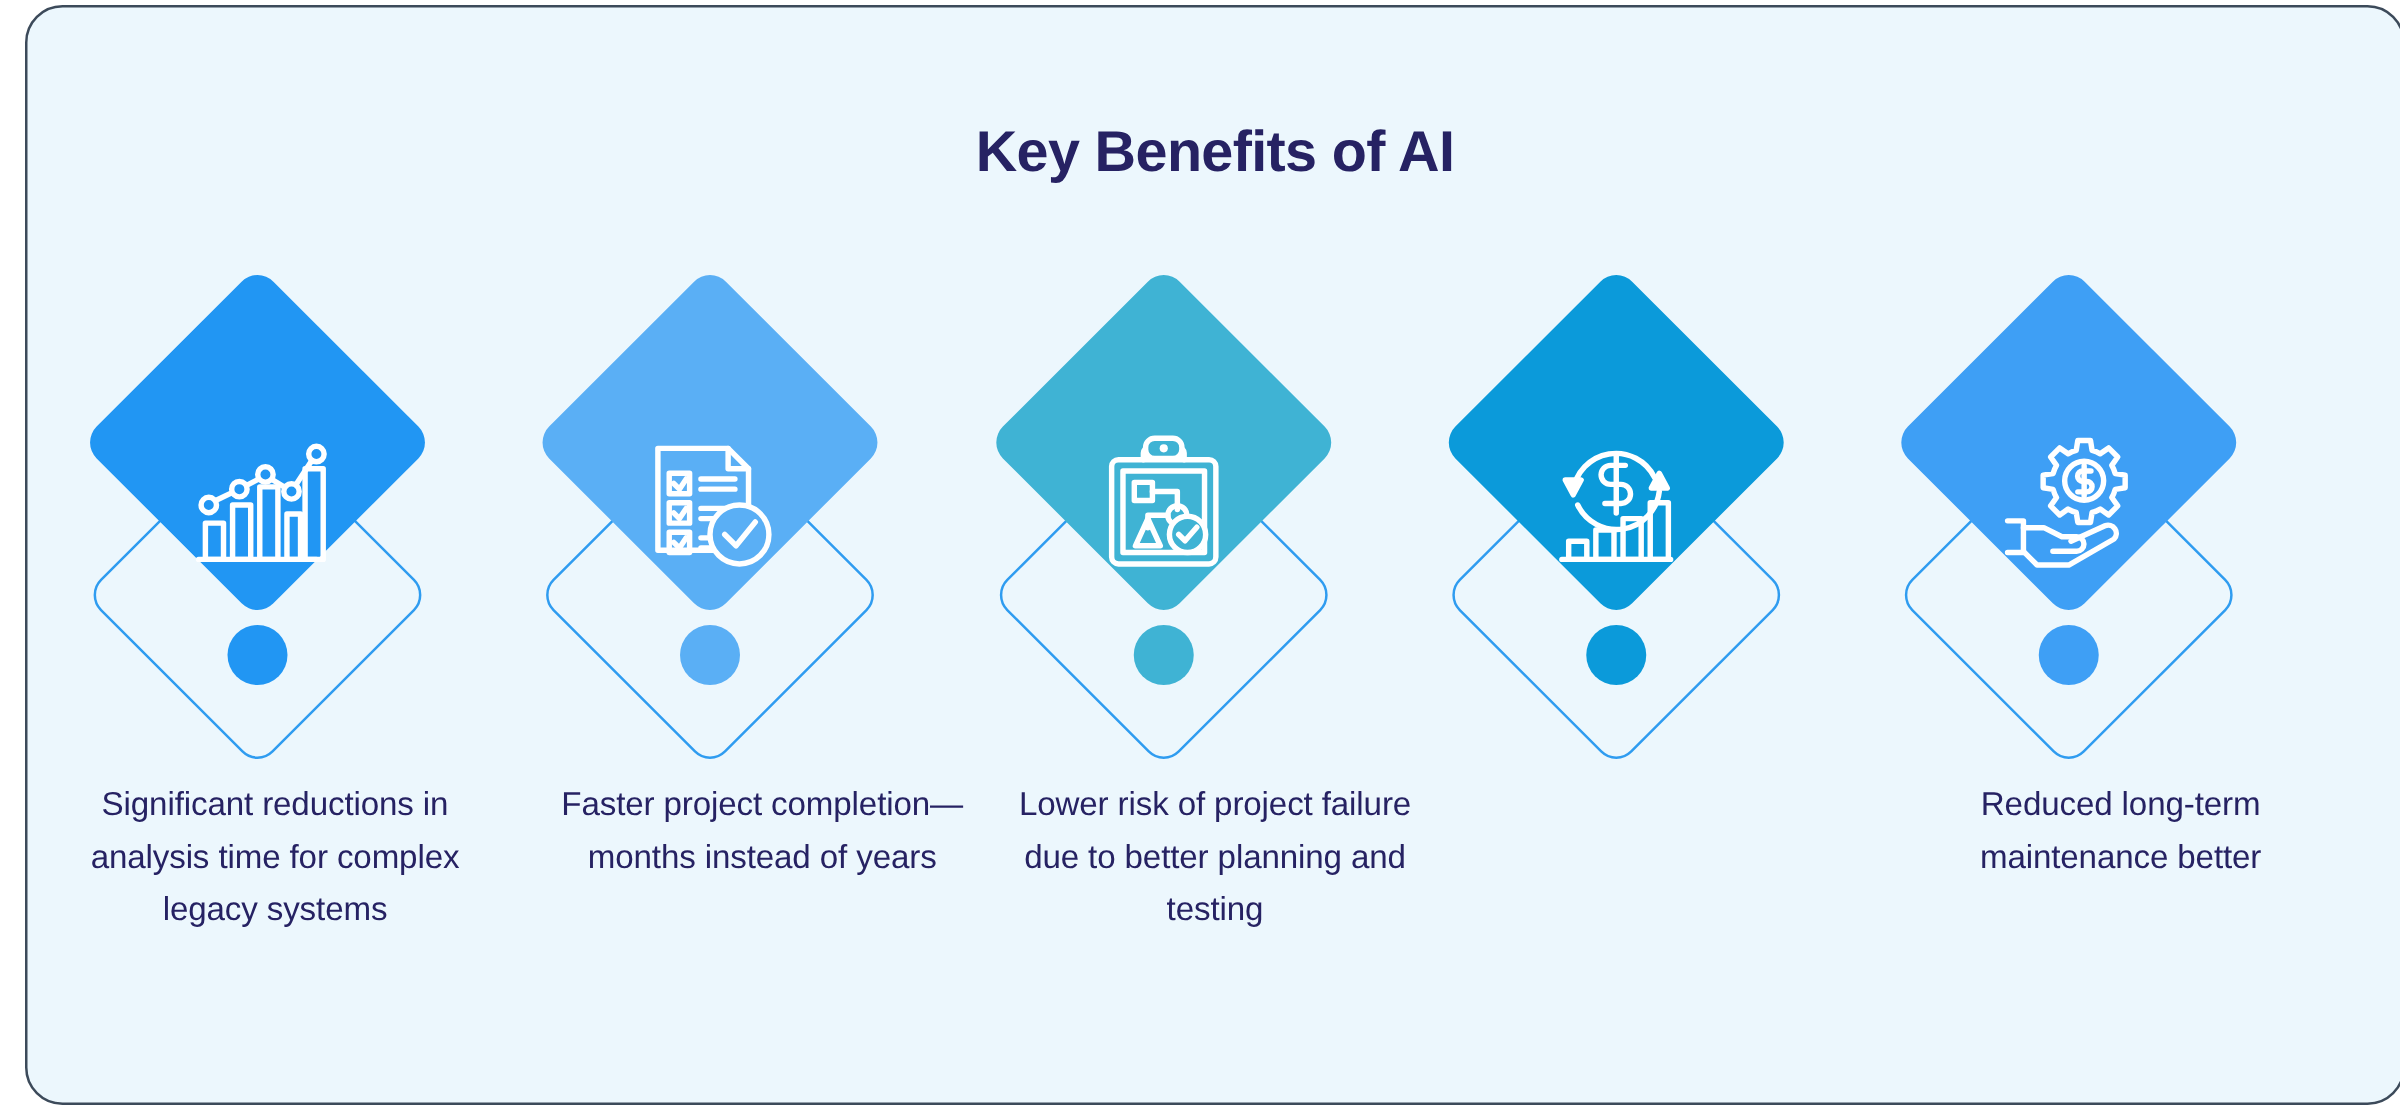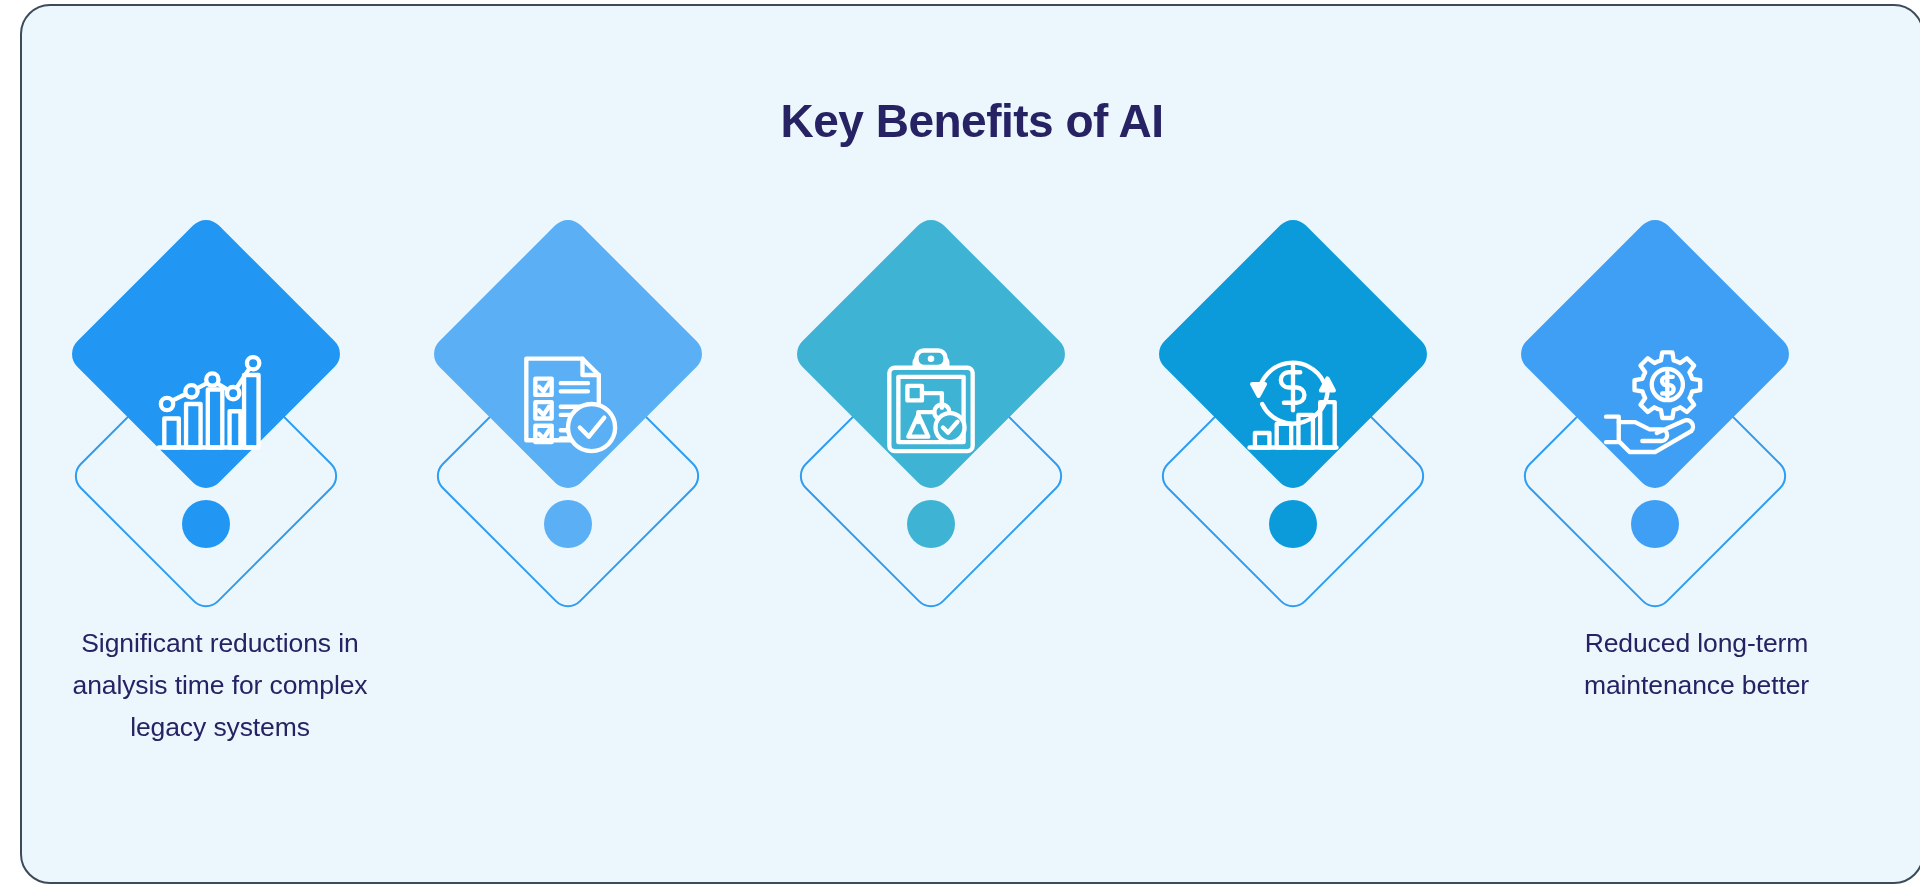--- a/index.html
+++ b/index.html
@@ -137,20 +137,21 @@
             <path d="M28 33.5 H39 M28 38 H36"></path>
             <rect x="14" y="44" width="9" height="9"></rect>
             <path d="M16 48.5 L18.5 51 L21.5 46.5"></path>
             <path d="M28 46.5 H37 M28 51 H34"></path>
             <circle cx="45" cy="45" r="13" fill="#5aaff5"></circle>
             <path d="M38.5 45 L43.5 50 L52 39.5"></path>
           </svg>
         </div>
         <div class="dot" style="background:#5aaff5"></div>
       </div>
+      <div class="caption">Faster project completion—months instead of years</div>
     </div>
 
     <div class="item">
       <div class="badge">
         <div class="dia-outline"></div>
         <div class="dia-fill" style="background:#3fb3d4"></div>
         <div class="ico">
           <svg viewBox="0 0 64 64" fill="none" stroke="#ffffff" stroke-width="2.4" stroke-linecap="round" stroke-linejoin="round">
             <rect x="9" y="12" width="46" height="46" rx="3"></rect>
             <rect x="14" y="17" width="36" height="36"></rect>
@@ -161,20 +162,21 @@
             <path d="M27 26 H38 V34"></path>
             <circle cx="38" cy="36.5" r="4.2"></circle>
             <path d="M33.8 36.5 H25 V42"></path>
             <path d="M25 38 L19.5 50 H30.5 Z"></path>
             <circle cx="42.5" cy="45" r="8" fill="#3fb3d4"></circle>
             <path d="M38.6 45 L41.4 47.8 L46.6 41.8"></path>
           </svg>
         </div>
         <div class="dot" style="background:#3fb3d4"></div>
       </div>
+      <div class="caption">Lower risk of project failure due to better planning and testing</div>
     </div>
 
     <div class="item">
       <div class="badge">
         <div class="dia-outline"></div>
         <div class="dia-fill" style="background:#0b9ada"></div>
         <div class="ico">
           <svg viewBox="0 0 64 64" fill="none" stroke="#ffffff" stroke-width="2.4" stroke-linecap="round" stroke-linejoin="round">
             <path d="M13 26 a19 19 0 0 1 36 -6"></path>
             <path d="M51 26 a19 19 0 0 1 -36 6"></path>

